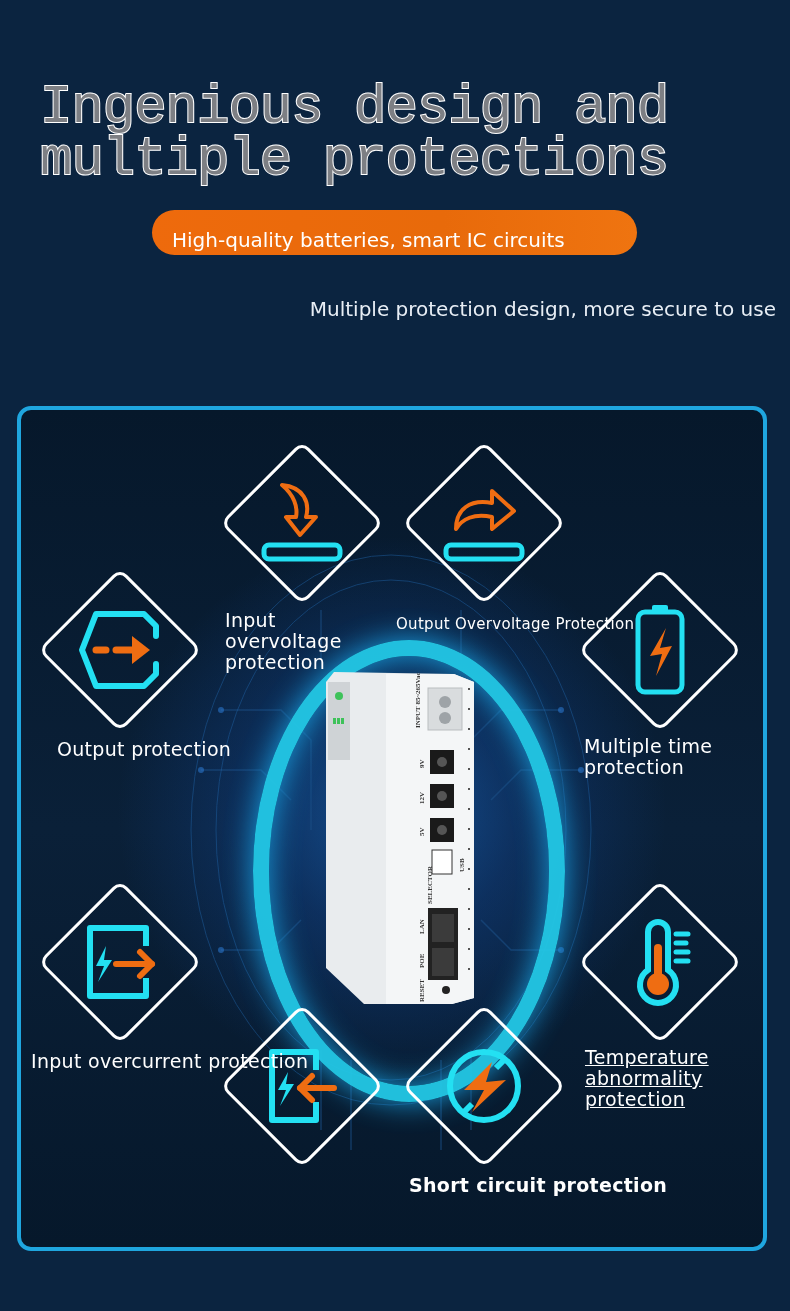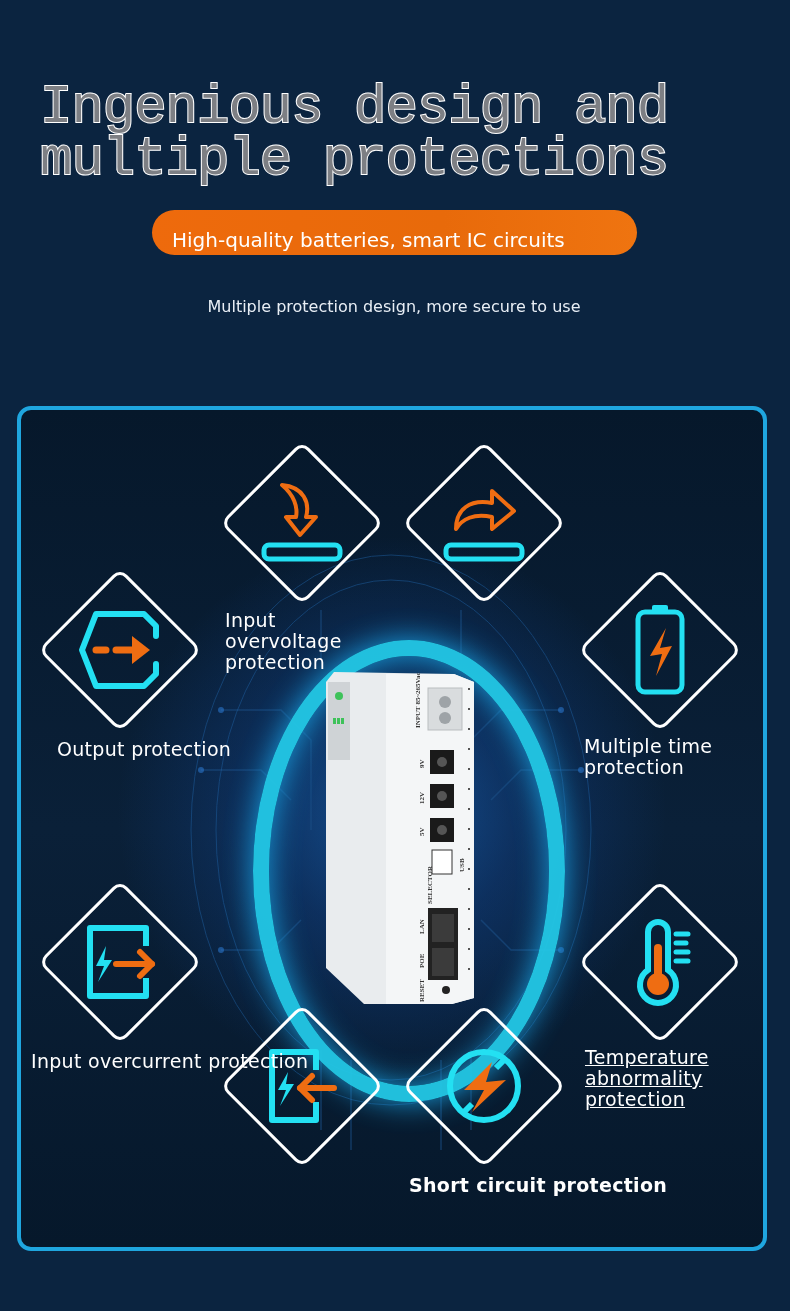--- a/index.html
+++ b/index.html
@@ -19,22 +19,22 @@
     text-shadow: 0 0 1px #fff;
   }
   .pill {
     position: absolute; left: 152px; top: 210px; width: 485px; height: 45px;
     border-radius: 30px;
     background: linear-gradient(90deg, #ee6a0c, #e86a0a 60%, #ef7410);
     color: #fff; font-size: 20px; line-height: 60px;
     padding-left: 20px; box-sizing: border-box;
   }
   .subtitle {
-    position: absolute; left: 6px; top: 297px; width: 776px; text-align: center;
-    color: #e8eef5; font-size: 16px;
+    position: absolute; left: 0; top: 297px; width: 776px; text-align: right;
+    color: #e8eef5; font-size: 20px;
   }
   .panel {
     position: absolute; left: 17px; top: 406px; width: 750px; height: 845px;
     border: 4px solid #1fa6df; border-radius: 14px;
     background:
       radial-gradient(circle at 50% 48%, rgba(30,120,220,0.55) 0%, rgba(20,80,170,0.35) 22%, rgba(6,24,45,0) 48%),
       linear-gradient(180deg, #06182b 0%, #0a2038 50%, #06182b 100%);
     overflow: hidden;
     box-sizing: border-box;
   }
@@ -233,20 +233,21 @@
         <rect x="144" y="280" width="2" height="2"></rect>
         <rect x="144" y="300" width="2" height="2"></rect>
       </g>
   </svg>
 
   <div class="label" style="left:204px; top:200px;">
     <div>Input</div>
     <div>overvoltage</div>
     <div>protection</div>
   </div>
+  <div class="label small" style="left:375px; top:204px;">Output Overvoltage Protection</div>
   <div class="label" style="left:36px; top:329px;">Output protection</div>
   <div class="label" style="left:563px; top:326px;">
     <div>Multiple time</div>
     <div>protection</div>
   </div>
   <div class="label" style="left:10px; top:641px;">Input overcurrent protection</div>
   <div class="label" style="left:564px; top:637px;text-decoration:underline;">
     <div>Temperature</div>
     <div>abnormality</div>
     <div>protection</div>

